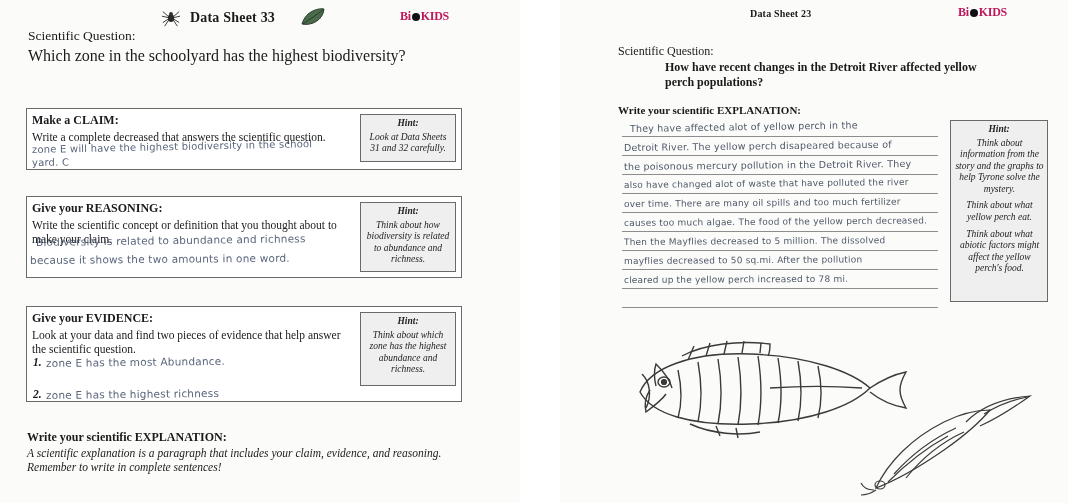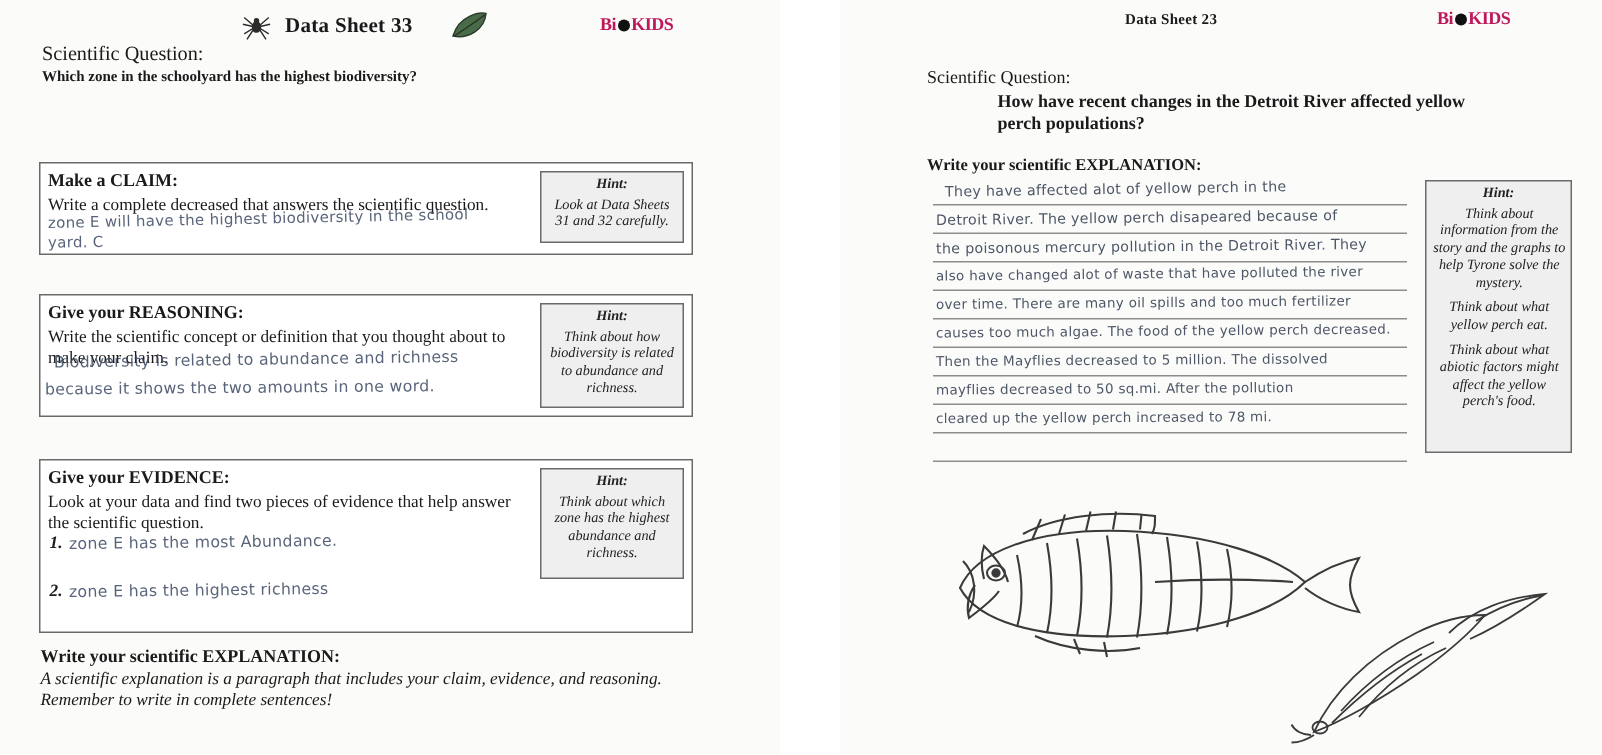--- a/index.html
+++ b/index.html
@@ -65,22 +65,22 @@
     width: 22px; height: 20px;
   }
   .clip-spider svg, .clip-leaf svg { display:block; }
 
   
   .q-label {
     font-size: 13.5px;
     font-weight: normal;
   }
   .q-text {
-    font-size: 10px;
-    font-weight: bold;
+    font-size: 16px;
+    font-weight: normal;
     line-height: 1.25;
   }
 
   
   .box {
     position: absolute;
     border: 1px solid #6a6a6a;
     background: #ffffff;
     box-sizing: border-box;
   }
@@ -213,21 +213,21 @@
     <div class="box-title">Give your REASONING:</div>
     <div class="box-instr">Write the scientific concept or definition that you thought about to make your claim.</div>
     <div class="hint" style="height:70px;">
       <b>Hint:</b>
       <span>Think about how biodiversity is related to abundance and richness.</span>
     </div>
   </div>
   <div class="hw" style="left:36px; top:236px; transform:rotate(-0.8deg); font-size:10.5px;">Biodiversity is related to abundance and richness</div>
   <div class="hw" style="left:30px; top:254px; transform:rotate(-0.5deg); font-size:10.5px;">because it shows the two amounts in one word.</div>
 
-  <div class="box" style="left:26px; top:306px; width:436px; height:116px;">
+  <div class="box" style="left:26px; top:306px; width:436px; height:96px;">
     <div class="box-title">Give your EVIDENCE:</div>
     <div class="box-instr">Look at your data and find two pieces of evidence that help answer the scientific question.</div>
     <div class="hint" style="height:74px;">
       <b>Hint:</b>
       <span>Think about which zone has the highest abundance and richness.</span>
     </div>
   </div>
   <div class="num" style="left:33px; top:356px;">1.</div>
   <div class="hw" style="left:46px; top:357px; transform:rotate(-0.7deg); font-size:10.5px;">zone E has the most Abundance.</div>
   <div class="num" style="left:33px; top:388px;">2.</div>

